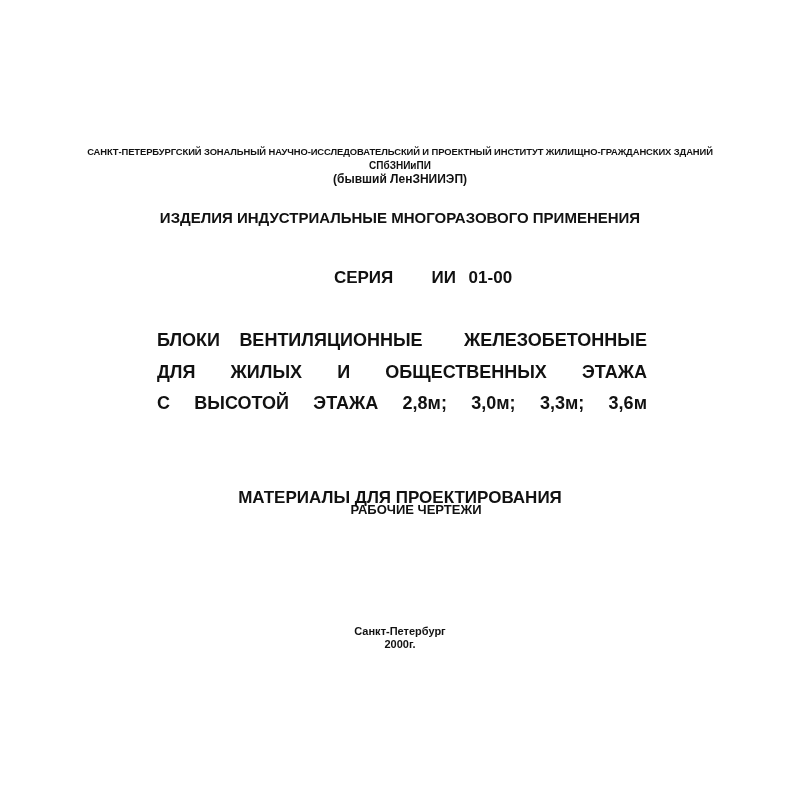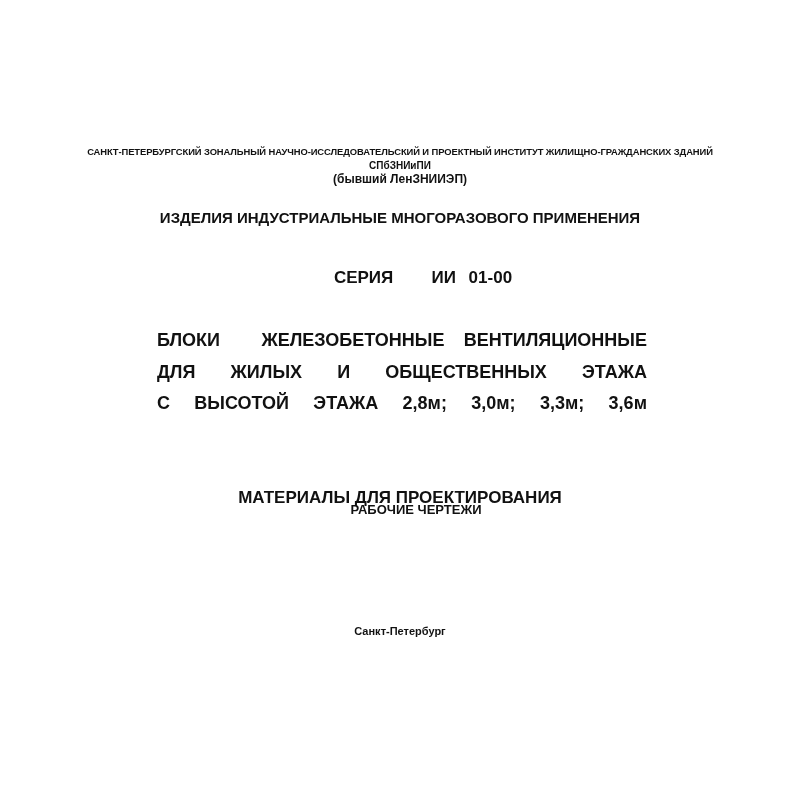--- a/index.html
+++ b/index.html
@@ -99,22 +99,22 @@
   <div class="line inst-abbr">СПбЗНИиПИ</div>
   <div class="line inst-former">(бывший ЛенЗНИИЭП)</div>
 
   <div class="line product-type">ИЗДЕЛИЯ ИНДУСТРИАЛЬНЫЕ МНОГОРАЗОВОГО ПРИМЕНЕНИЯ</div>
 
   <div class="line series" style="white-space: pre;">СЕРИЯ   ИИ 01-00</div>
 
   <div class="title-block">
     <div class="title-line t1">
       <span>БЛОКИ</span>
+      <span style="margin-left:-22px">ВЕНТИЛЯЦИОННЫЕ</span>
       <span>ЖЕЛЕЗОБЕТОННЫЕ</span>
-      <span style="margin-left:-22px">ВЕНТИЛЯЦИОННЫЕ</span>
     </div>
     <div class="title-line t2">
       <span>ДЛЯ</span>
       <span>ЖИЛЫХ</span>
       <span>И</span>
       <span>ОБЩЕСТВЕННЫХ</span>
       <span>ЭТАЖА</span>
     </div>
     <div class="title-line t3">
       <span>С</span>
@@ -124,14 +124,15 @@
       <span>3,0м;</span>
       <span>3,3м;</span>
       <span>3,6м</span>
     </div>
   </div>
 
   <div class="line purpose">МАТЕРИАЛЫ ДЛЯ ПРОЕКТИРОВАНИЯ</div>
   <div class="line drawings">РАБОЧИЕ ЧЕРТЕЖИ</div>
 
   <div class="line city">Санкт-Петербург</div>
+  <div class="line year">2000г.</div>
 
 </div>
 
 </body></html>

